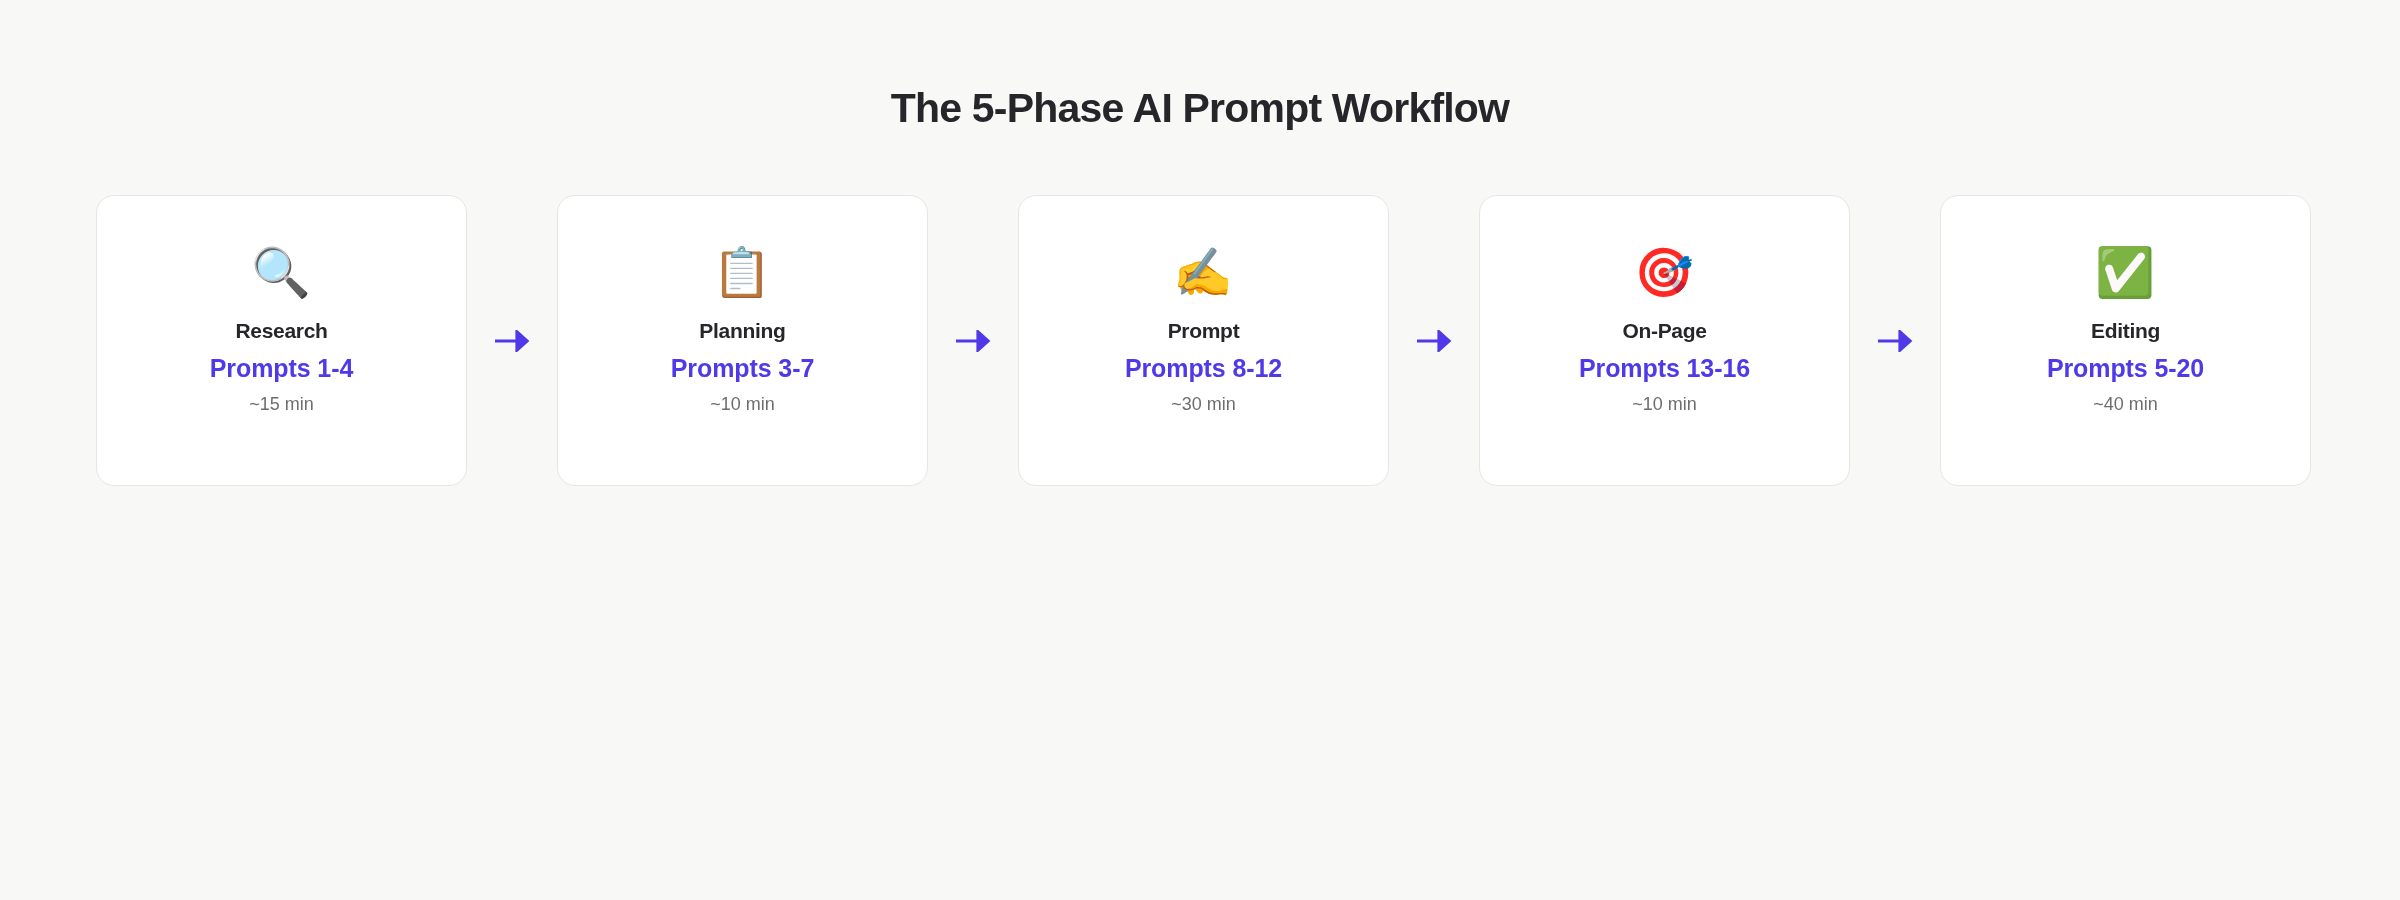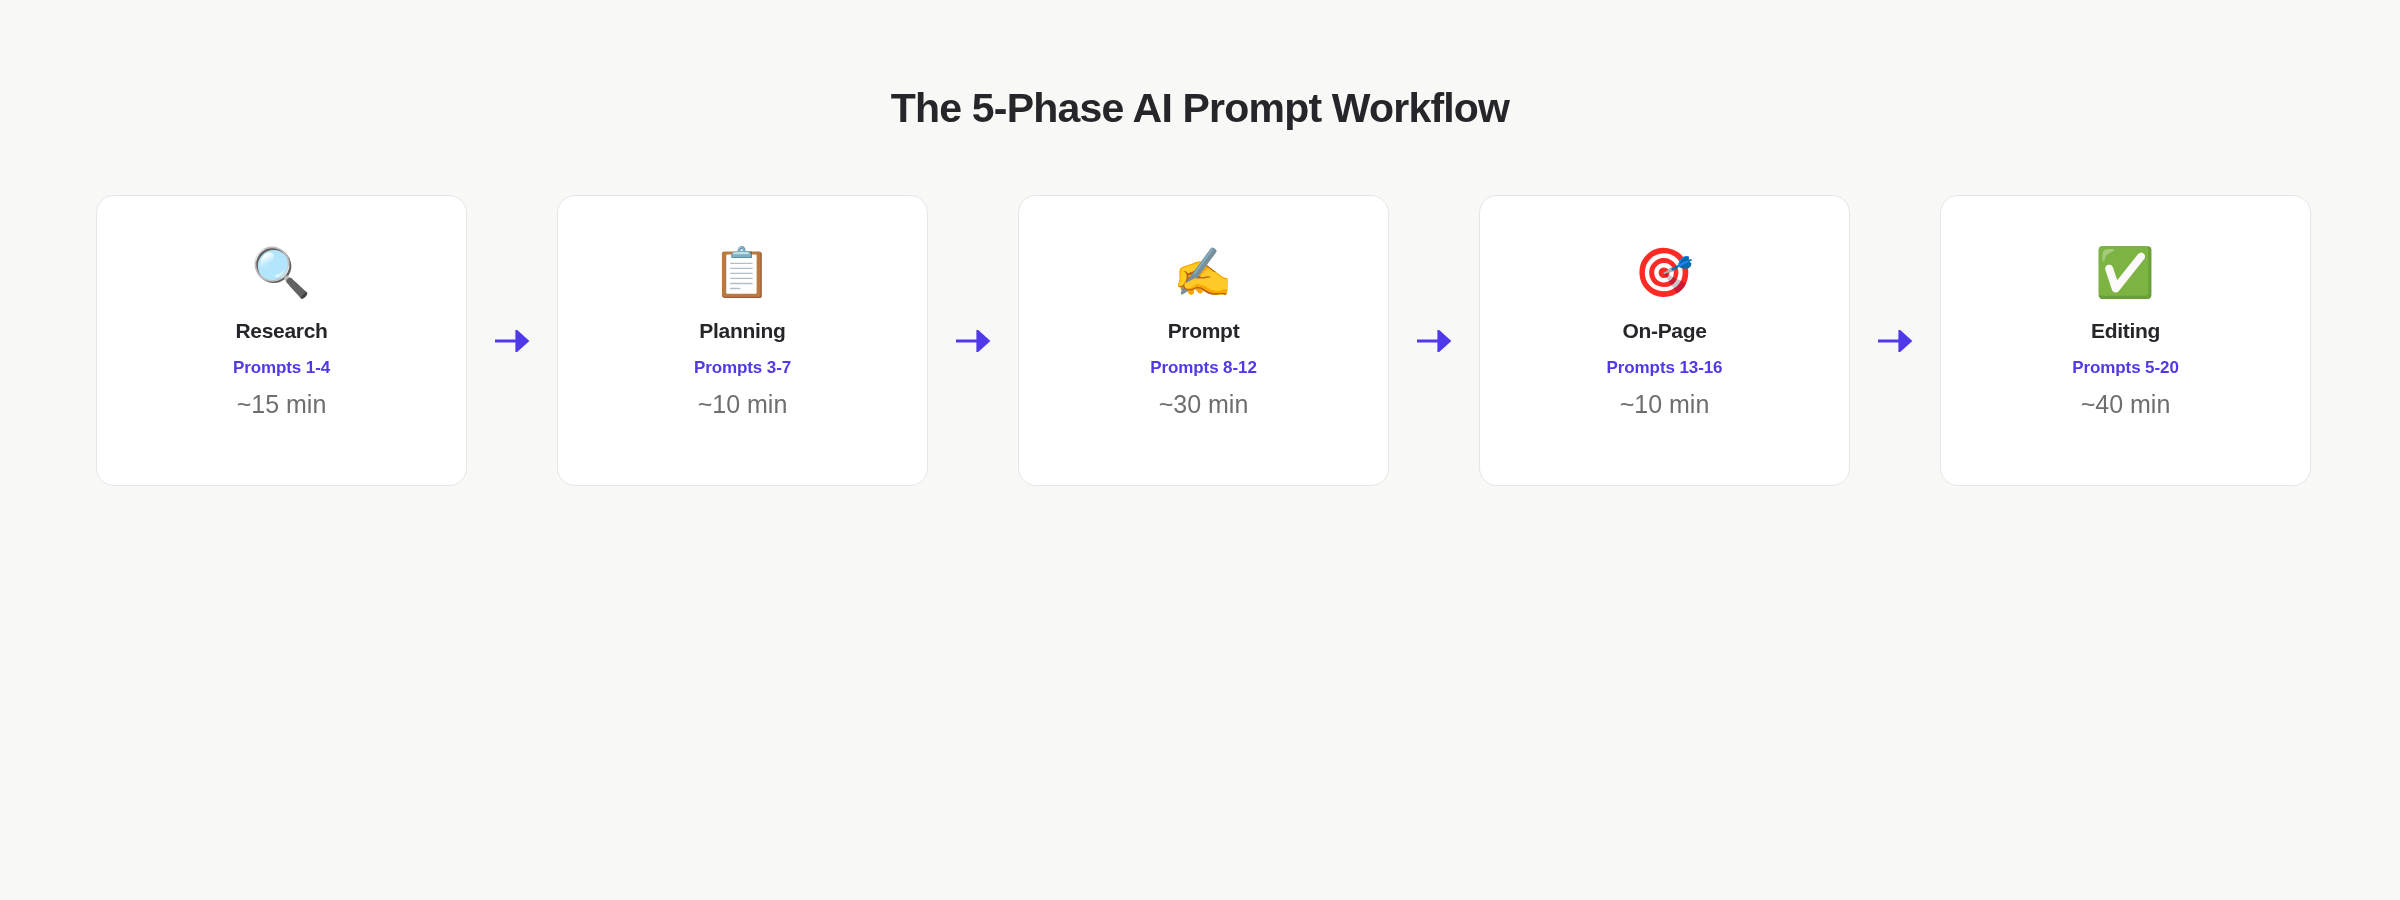--- a/index.html
+++ b/index.html
@@ -73,30 +73,30 @@
     margin-top: 16px;
     font-size: 21px;
     font-weight: 700;
     color: #26262a;
     letter-spacing: -0.3px;
     line-height: 30px;
   }
 
   .phase-prompts {
     margin-top: 9px;
-    font-size: 17px;
+    font-size: 25px;
     font-weight: 700;
     color: #4f39e8;
     letter-spacing: -0.1px;
     line-height: 26px;
   }
 
   .phase-duration {
     margin-top: 11px;
-    font-size: 25px;
+    font-size: 18px;
     font-weight: 400;
     color: #6e6e71;
     line-height: 24px;
   }
 
   .arrow-connector {
     flex: 0 0 auto;
     width: 90px;
     display: flex;
     align-items: center;

